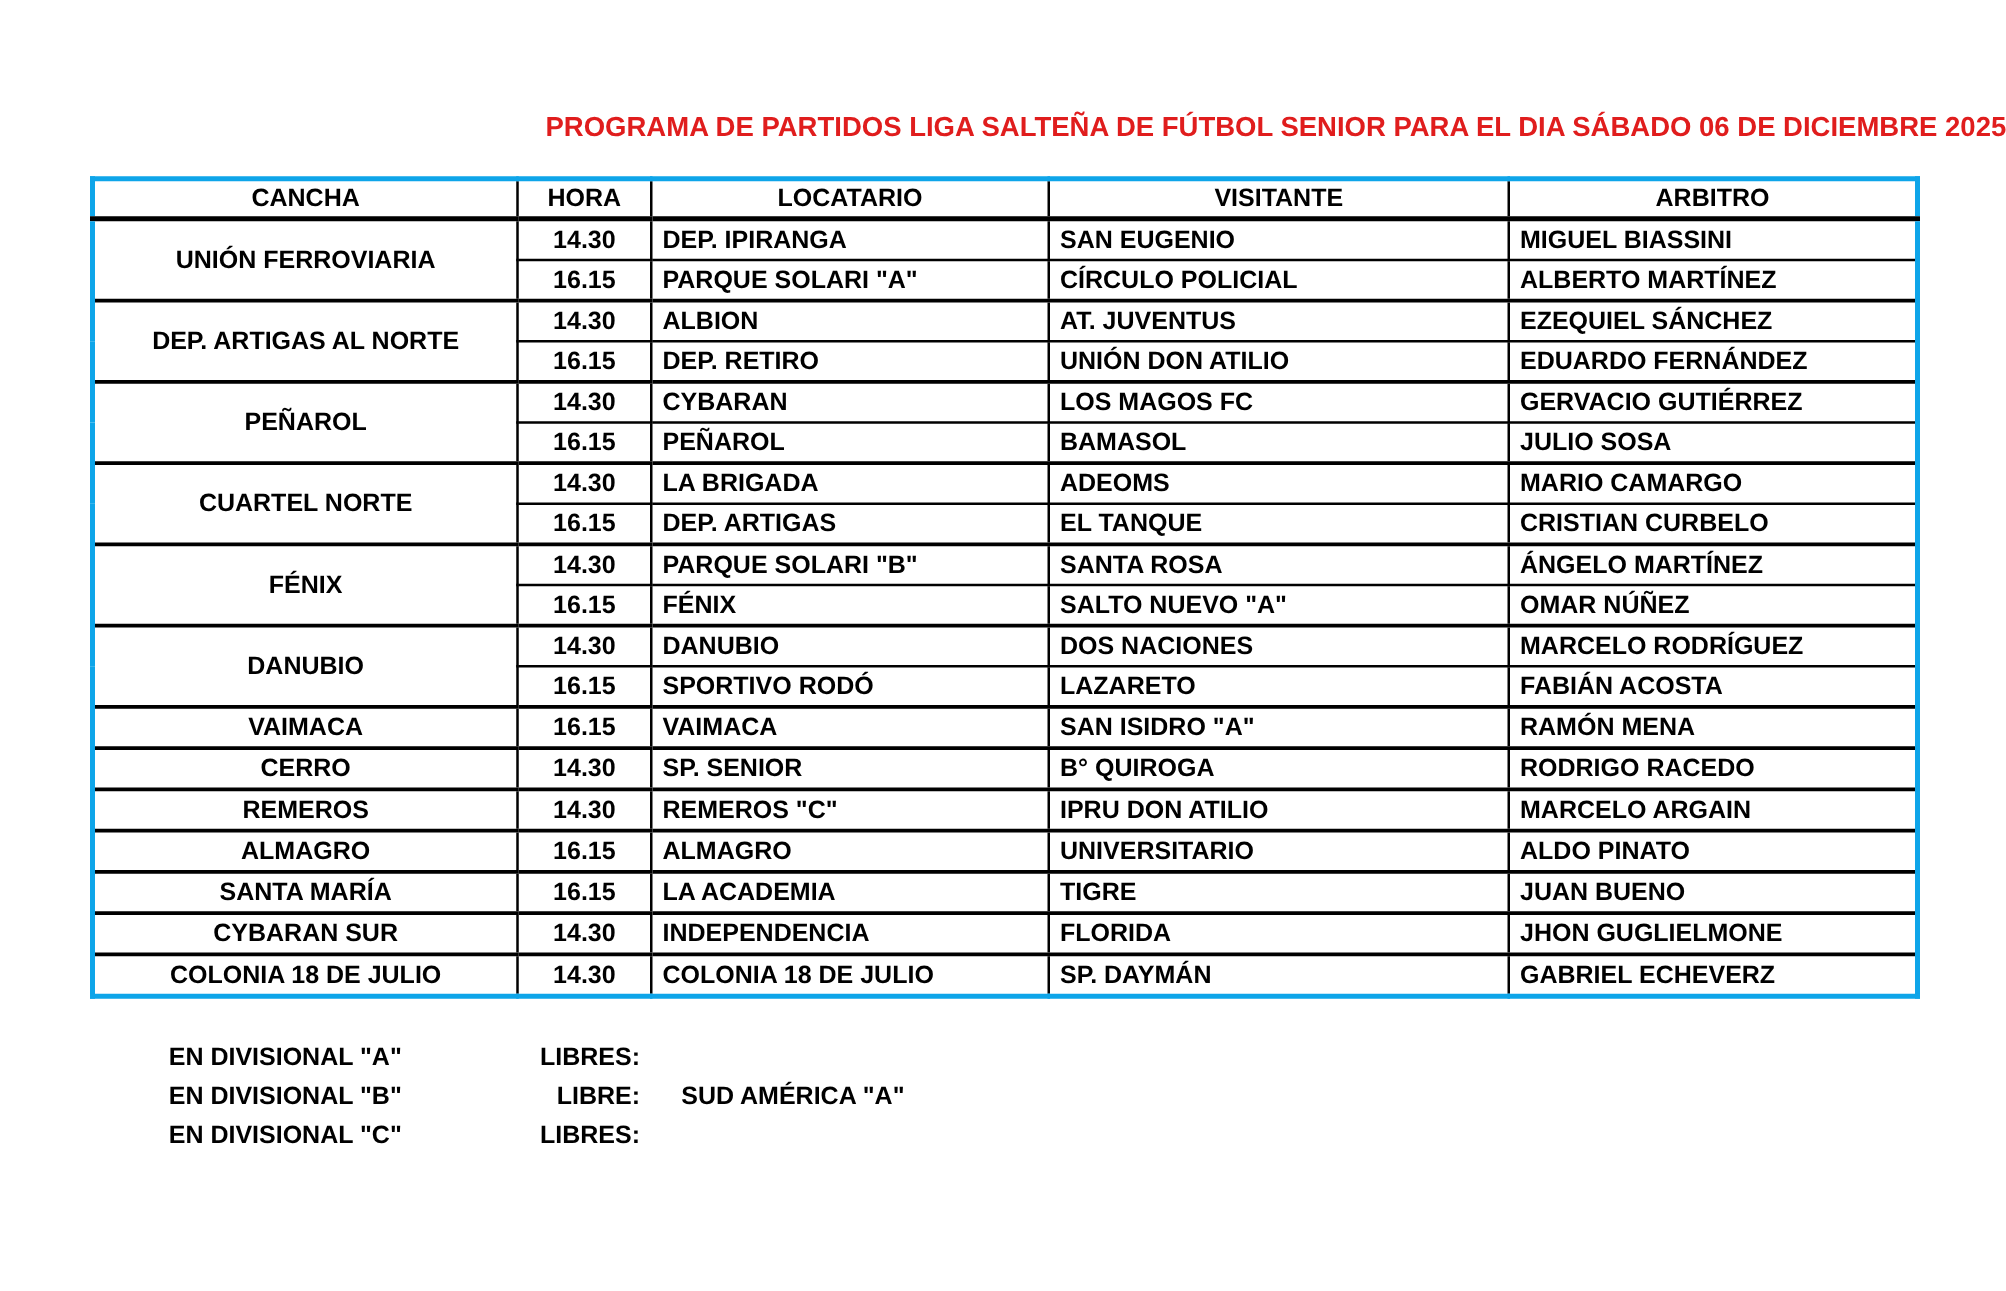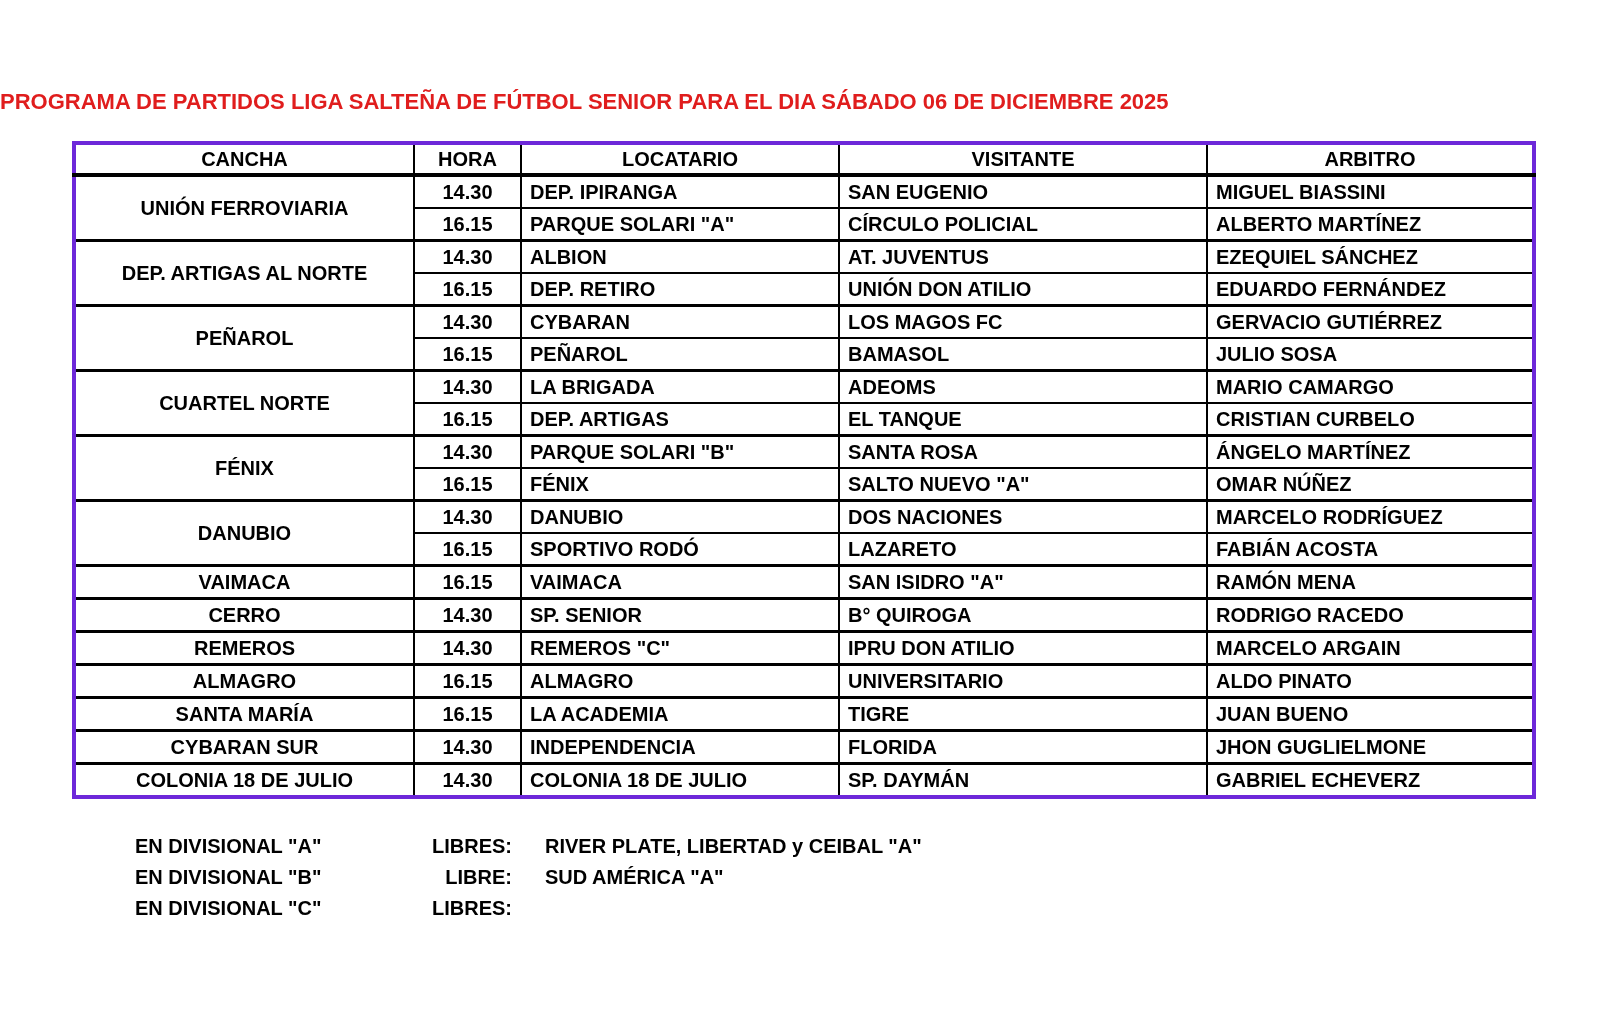--- a/index.html
+++ b/index.html
@@ -10,33 +10,33 @@
   body {
     width: 1605px;
     height: 1033px;
     font-family: "Liberation Sans", sans-serif;
     font-weight: bold;
     color: #000000;
     overflow: hidden;
   }
   .title-block {
     margin-top: 86px;
-    text-align: left;
+    text-align: right;
     font-size: 22px;
     line-height: 31px;
     color: #e01d1d;
   }
   .schedule-wrap {
     margin: 24px 0 0 72px;
   }
   table.schedule {
     border-collapse: collapse;
     table-layout: fixed;
     width: 1460px;
-    border: 4px solid #6d28d9;
+    border: 4px solid #0ea5e9;
   }
   .schedule th, .schedule td {
     border: 2px solid #000;
     font-size: 20px;
     font-weight: bold;
     white-space: nowrap;
     overflow: hidden;
     padding: 0 8px;
     vertical-align: middle;
   }
@@ -227,21 +227,20 @@
         <td>GABRIEL ECHEVERZ</td>
       </tr>
     </tbody>
   </table>
 </div>
 
 <div class="notes">
   <div class="note-line">
     <span class="note-label">EN DIVISIONAL "A"</span>
     <span class="note-libre">LIBRES:</span>
-    <span class="note-teams">RIVER PLATE, LIBERTAD y CEIBAL "A"</span>
   </div>
   <div class="note-line">
     <span class="note-label">EN DIVISIONAL "B"</span>
     <span class="note-libre">LIBRE:</span>
     <span class="note-teams">SUD AMÉRICA "A"</span>
   </div>
   <div class="note-line">
     <span class="note-label">EN DIVISIONAL "C"</span>
     <span class="note-libre">LIBRES:</span>
   </div>

